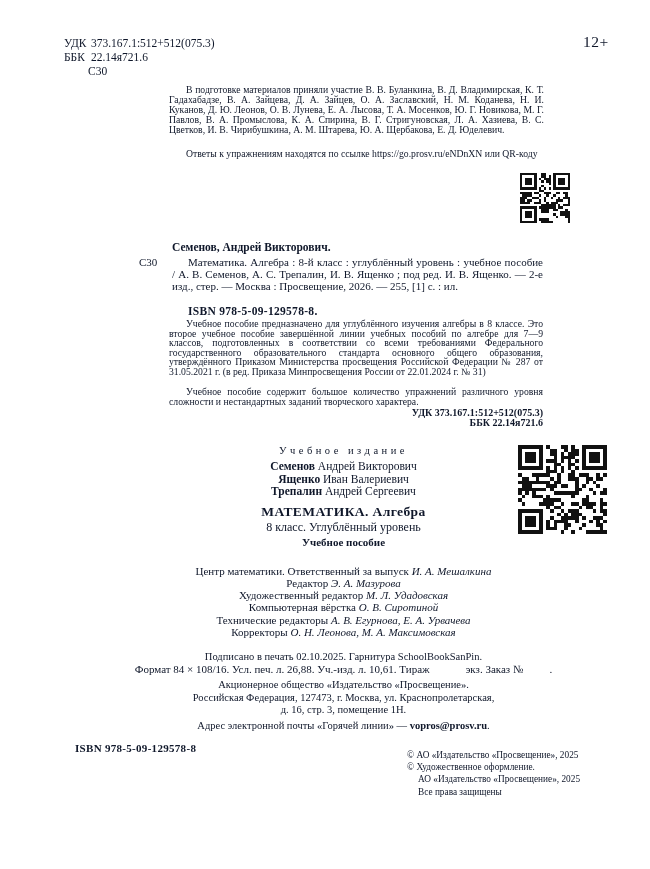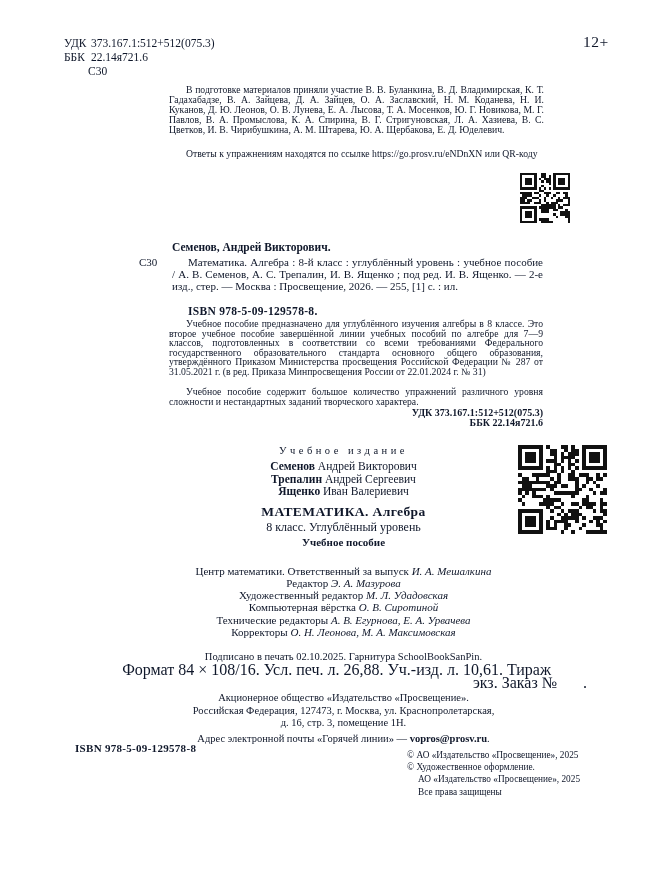--- a/index.html
+++ b/index.html
@@ -44,21 +44,21 @@
   
   .imprint{left:100px;top:444px;width:487px;text-align:center;}
   .edition{font-size:10.5px;letter-spacing:3.5px;line-height:13px;}
   .authors{margin-top:3px;font-size:11.5px;line-height:12.5px;}
   .title{margin-top:5px;font-size:13.5px;font-weight:bold;line-height:17px;letter-spacing:0.4px;}
   .subtitle{margin-top:0;font-size:12px;line-height:15px;}
   .kind{margin-top:1px;font-size:11px;font-weight:bold;line-height:13px;}
   .credits{margin-top:16px;font-size:11px;line-height:12.3px;}
   .credits .nm{font-style:italic;}
   .printline{margin-top:12px;font-size:10.5px;line-height:13px;}
-  .formatline{font-size:16px;line-height:13px;text-align:right;}
+  .formatline{font-size:11px;line-height:13px;}
   .gap1{display:inline-block;width:36px;}
   .gap2{display:inline-block;width:26px;}
   .publisher{margin-top:3px;font-size:10.5px;line-height:12.3px;}
   .hotline{margin-top:3px;font-size:10.5px;line-height:13px;}
 
   
   .isbn-footer{left:75px;top:742px;font-size:11px;font-weight:bold;letter-spacing:0.3px;}
   .copyright{left:407px;top:749px;font-size:9.3px;line-height:12.2px;}
   .copyright .ind{padding-left:11px;}
 </style>
@@ -629,22 +629,22 @@
         <rect x="22" y="24" width="1" height="1" fill="#111111"></rect>
         <rect x="23" y="24" width="1" height="1" fill="#111111"></rect>
         <rect x="24" y="24" width="1" height="1" fill="#111111"></rect>
       </svg>
   </div>
 
   <div class="abs imprint">
     <p class="edition">Учебное издание</p>
     <div class="authors">
       <div><b>Семенов</b> <span>Андрей Викторович</span></div>
+      <div><b>Ященко</b> <span>Иван Валериевич</span></div>
       <div><b>Трепалин</b> <span>Андрей Сергеевич</span></div>
-      <div><b>Ященко</b> <span>Иван Валериевич</span></div>
     </div>
     <p class="title">МАТЕМАТИКА. Алгебра</p>
     <p class="subtitle">8 класс. Углублённый уровень</p>
     <p class="kind">Учебное пособие</p>
     <div class="credits">
       <div><span>Центр математики. Ответственный за выпуск</span> <span class="nm">И. А. Мешалкина</span></div>
       <div><span>Редактор</span> <span class="nm">Э. А. Мазурова</span></div>
       <div><span>Художественный редактор</span> <span class="nm">М. Л. Удадовская</span></div>
       <div><span>Компьютерная вёрстка</span> <span class="nm">О. В. Сиротиной</span></div>
       <div><span>Технические редакторы</span> <span class="nm">А. В. Егурнова, Е. А. Урвачева</span></div>

